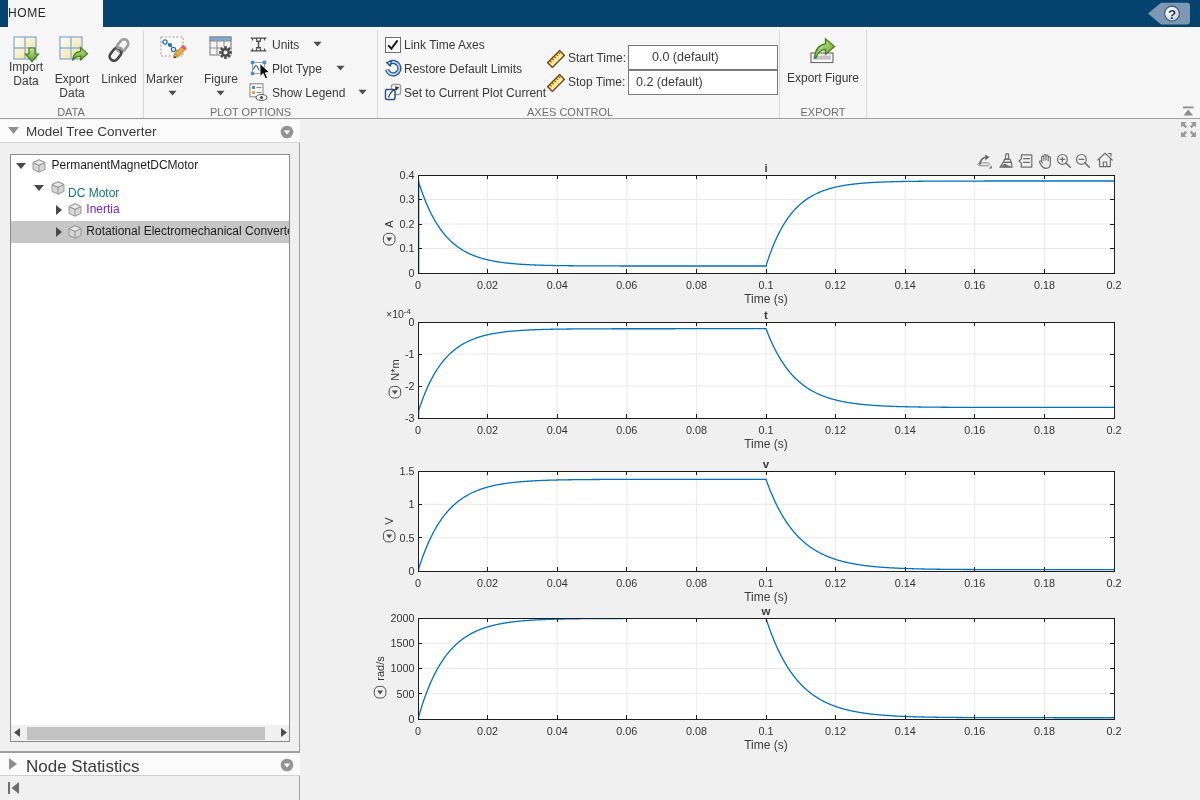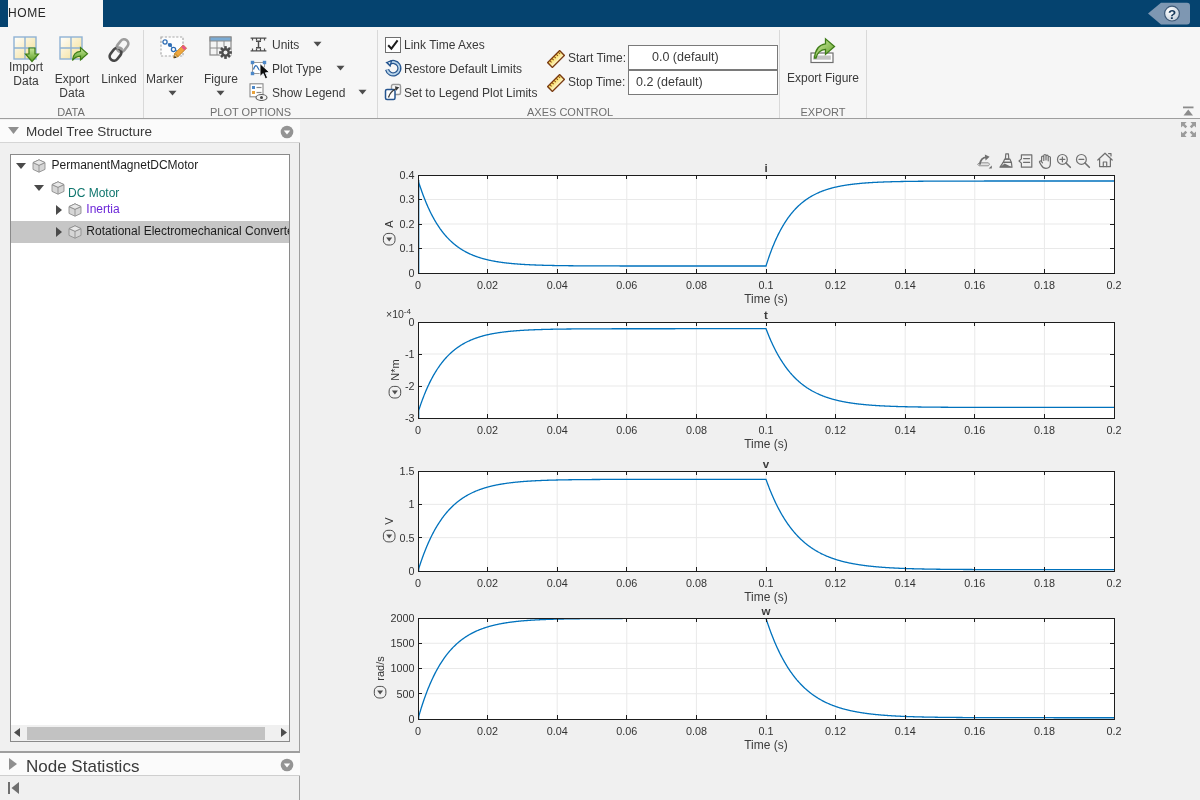--- a/index.html
+++ b/index.html
@@ -159,21 +159,21 @@
     <path d="M8.3,1.2 L1.4,3.2 L6.5,8.2 Z" fill="#24548f"></path>
     <path d="M6.6,2.8 L4,3.6 L5.9,5.5 Z" fill="#d8e8f4"></path>
   </svg>
 <div class="lbl" style="left:404px;top:62px">Restore Default Limits</div>
 <svg style="position:absolute;left:384px;top:83px" width="18" height="18" viewBox="0 0 18 18">
     <rect x="7.5" y="1.5" width="9" height="10" rx="1.5" fill="#fbfbfb" stroke="#9a9a9a" stroke-width="1.4"></rect>
     <rect x="1.5" y="6.5" width="9.5" height="10" rx="1.5" fill="#fdfdfd" stroke="#24548f" stroke-width="1.5"></rect>
     <path d="M4.5,14.5 C6,9.5 9,7 12.5,5.5" stroke="#3b3b3b" stroke-width="1.3" fill="none"></path>
     <path d="M10.8,3.2 L15.3,4.3 L12.2,7.8 Z" fill="#3b3b3b"></path>
   </svg>
-<div class="lbl" style="left:404px;top:86px">Set to Legend Plot Limits</div>
+<div class="lbl" style="left:404px;top:86px">Set to Current Plot Current</div>
 <svg style="position:absolute;left:547px;top:50px" width="18" height="18" viewBox="0 0 18 18">
     <defs>
       <linearGradient id="rg50" x1="0" y1="0" x2="0" y2="1">
         <stop offset="0" stop-color="#f7d84e"></stop>
         <stop offset="1" stop-color="#fdf6d0"></stop>
       </linearGradient>
     </defs>
     <g transform="rotate(-45 9 9)">
       <rect x="0.5" y="5.6" width="17" height="6.8" fill="url(#rg50)" stroke="#7a3b12" stroke-width="1.4"></rect>
       <path d="M3.5,5.6 v2.6 M6.5,5.6 v2.6 M9.5,5.6 v2.6 M12.5,5.6 v2.6 M15.5,5.6 v2.6" stroke="#8a4a1a" stroke-width="1"></path>
@@ -211,21 +211,21 @@
 <div class="glbl" style="left:773px;top:106px;width:100px;text-align:center">EXPORT</div>
 <svg class="abs" style="left:1183px;top:106px" width="11" height="11" viewBox="0 0 11 11">
     <rect x="0" y="0.5" width="10.5" height="1.8" fill="#8c8c8c"></rect>
     <path d="M5.25,3.6 L10,9.6 H0.5 Z" fill="#8c8c8c"></path>
   </svg>
 <div class="abs" style="left:0;top:120px;width:300px;height:680px;background:#f0f0f0;border-right:1px solid #a0a0a0"></div>
 <div class="abs" style="left:0;top:120px;width:300px;height:23px;background:#fbfbfb;border-bottom:1px solid #d5d5d5"></div>
 <svg style="position:absolute;left:8px;top:127px" width="11" height="7" viewBox="0 0 11 7">
     <path d="M0,0 L11,0 L5.5,7 Z" fill="#8f8f8f"></path>
   </svg>
-<div class="abs" style="left:26px;top:124px;font-size:13.5px;color:#3a3a3a">Model Tree Structure</div>
+<div class="abs" style="left:26px;top:124px;font-size:13.5px;color:#3a3a3a">Model Tree Converter</div>
 <svg style="position:absolute;left:280px;top:125px" width="14" height="14" viewBox="0 0 14 14">
     <circle cx="7" cy="7" r="6.3" fill="#949494"></circle>
     <path d="M3.8,5.4 L10.2,5.4 L7,9.4 Z" fill="#ffffff"></path>
   </svg>
 <div class="abs" style="left:10px;top:154px;width:280px;height:588px;background:#ffffff;border:1px solid #8a8a8a;overflow:hidden">
 </div>
 <div class="abs" style="left:11px;top:221px;width:278px;height:22px;background:#c6c6c6"></div>
 <svg style="position:absolute;left:16px;top:163px" width="10" height="6" viewBox="0 0 10 6">
     <path d="M0,0 L10,0 L5.0,6 Z" fill="#4a4a4a"></path>
   </svg>

